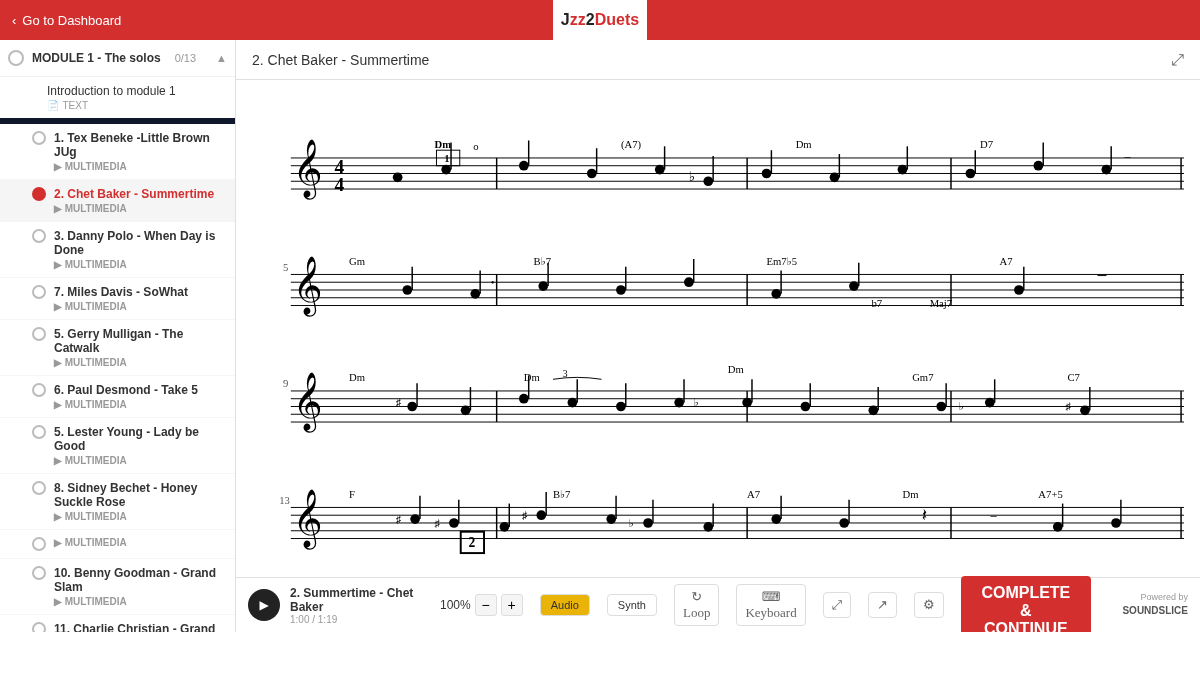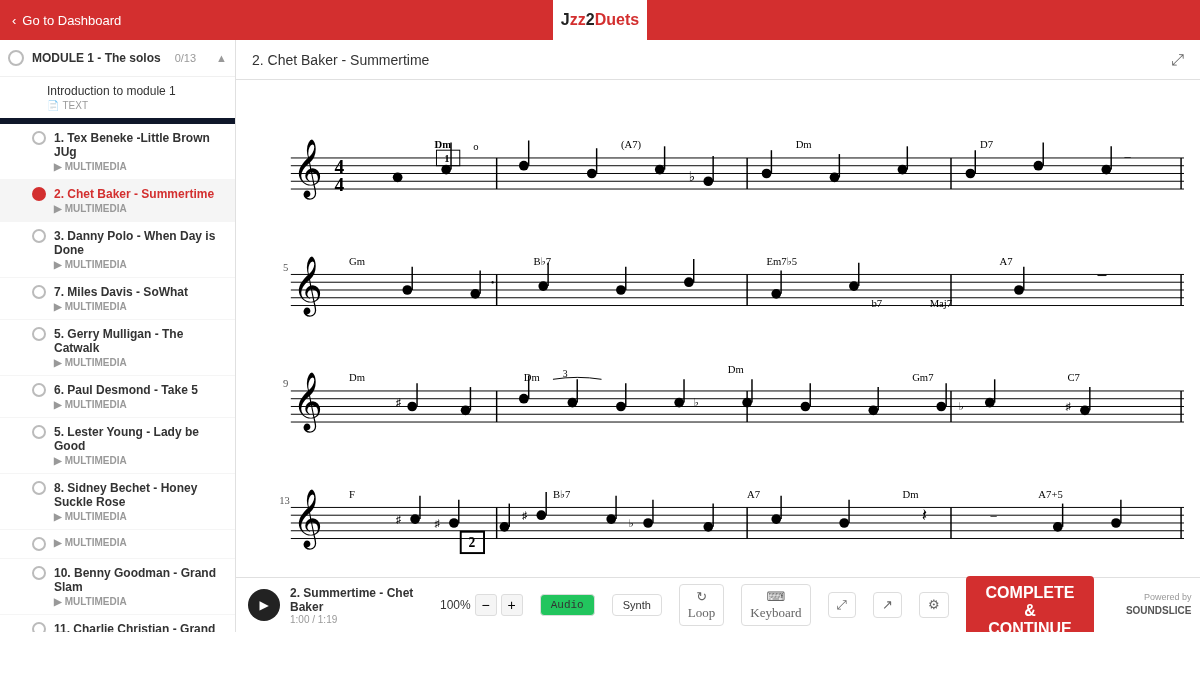--- a/index.html
+++ b/index.html
@@ -196,21 +196,21 @@
     }
     .ctrl-btn {
       padding: 4px 10px;
       border: 1px solid #ddd;
       border-radius: 4px;
       background: #fff;
       font-size: 11px;
       cursor: pointer;
       color: #333;
     }
-    .ctrl-btn.active { background: #22c55e; color: #333; font-family: Liberation Mono, monospace; }
+    .ctrl-btn.active { background: #eab308; color: #333; }
     .icon-btn {
       padding: 4px 8px;
       border: 1px solid #ddd;
       border-radius: 4px;
       background: #fff;
       cursor: pointer;
       font-size: 13px;
       color: #666;
       font-family: Liberation Serif, serif;
     }

